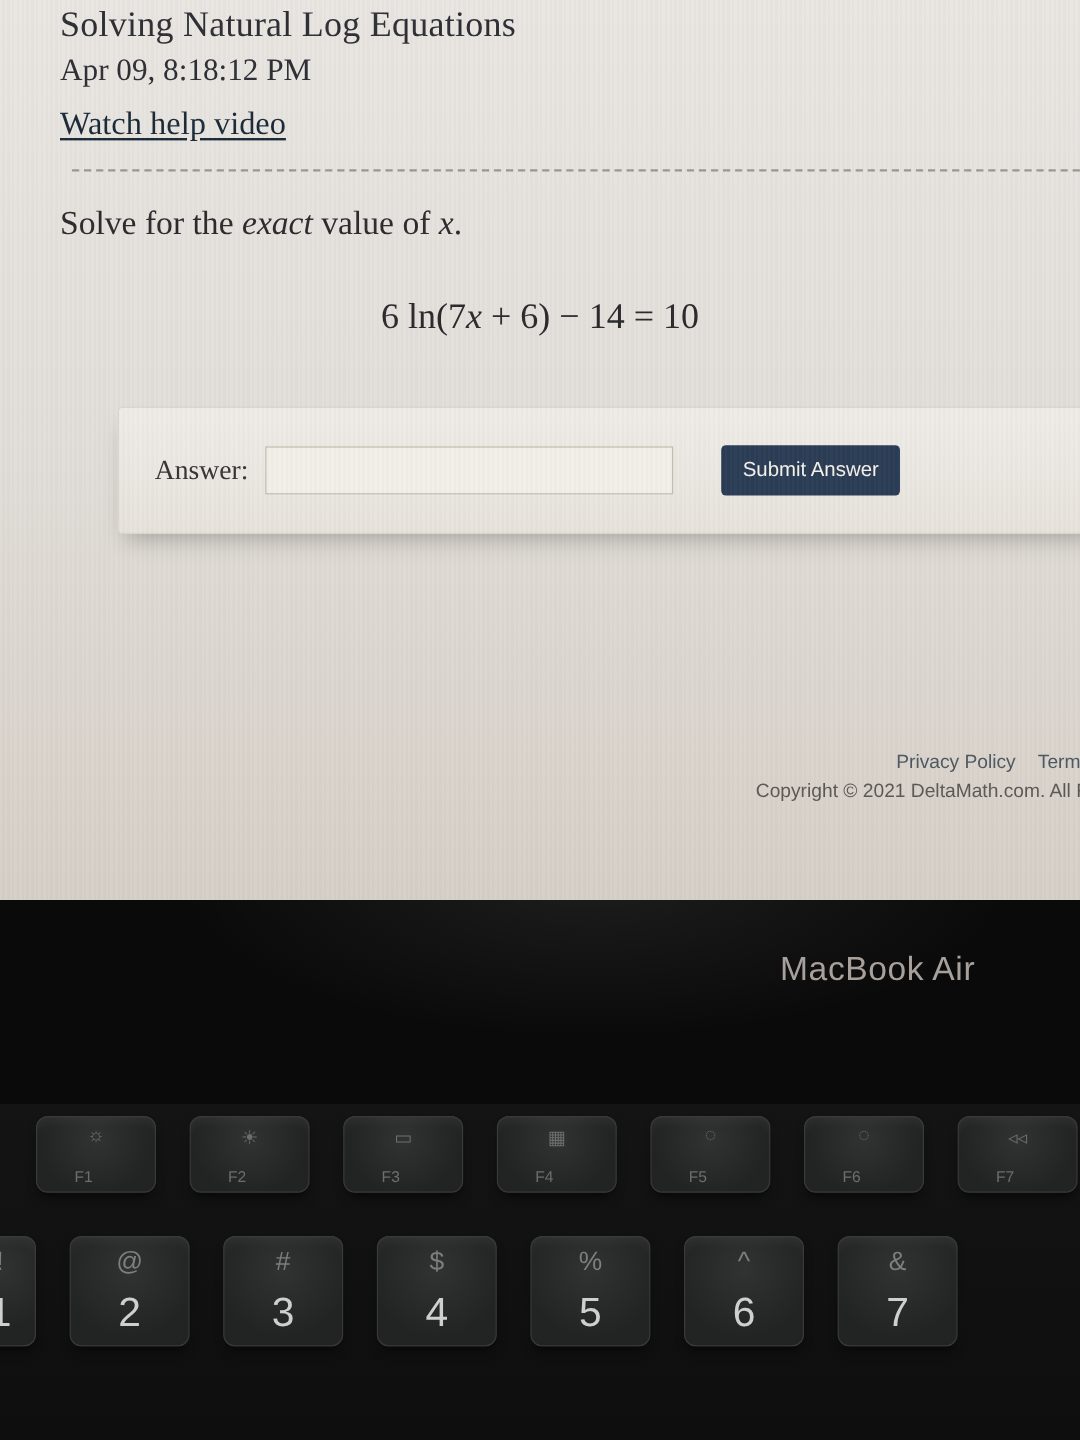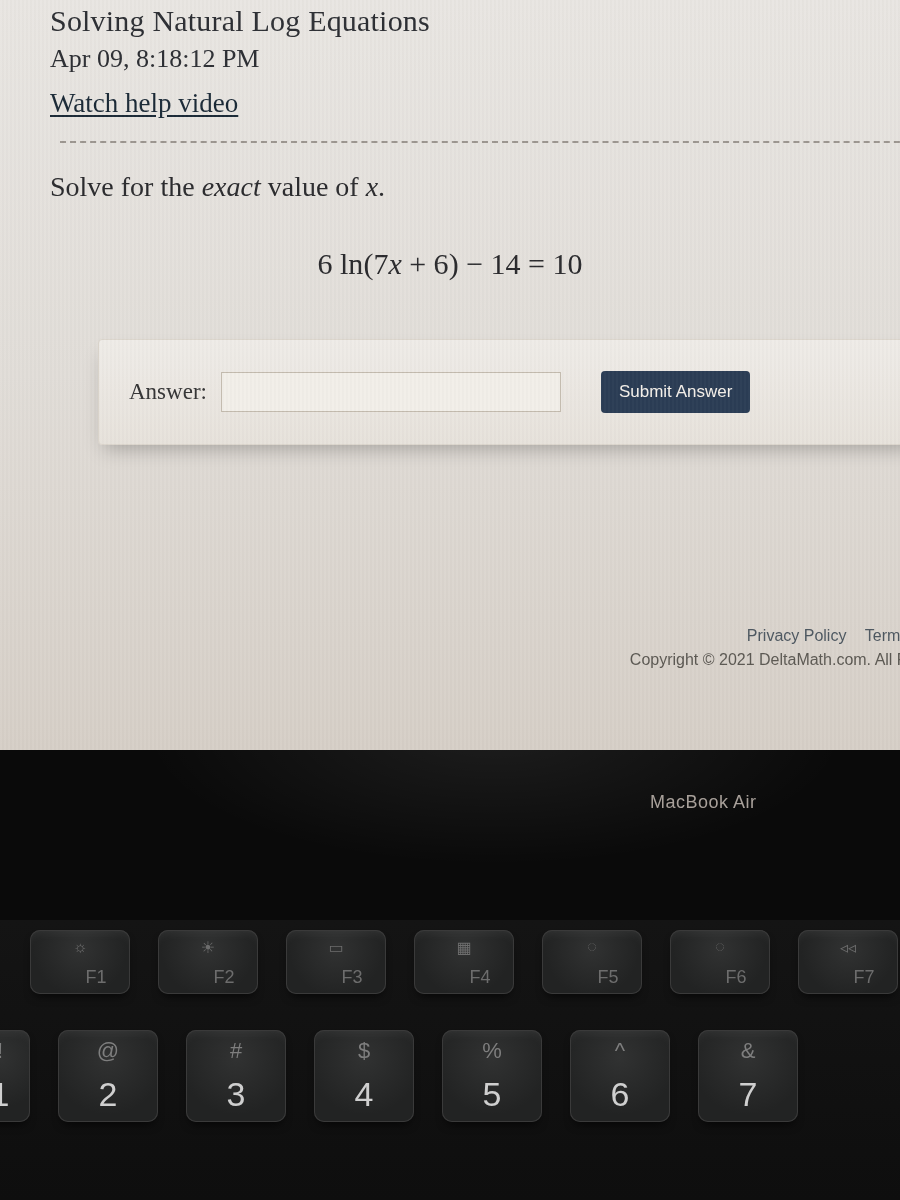--- a/index.html
+++ b/index.html
@@ -163,21 +163,21 @@
     width: 100%;
     height: 170px;
     background: radial-gradient(ellipse at 55% -10%,
         rgba(255,255,255,.08), rgba(0,0,0,0) 50%), #0a0a0a;
   }
   .bezel-label {
     position: absolute;
     top: 42px;
     left: 650px;
     font-family: "Helvetica Neue", Arial, sans-serif;
-    font-size: 18px;
+    font-size: 28px;
     color: var(--bezel-letter);
     letter-spacing: .5px;
   }
 
   
   .keyboard {
     position: absolute;
     left: 0;
     top: 920px;
     width: 900px;
@@ -222,22 +222,21 @@
   .key.fn .icon {
     position: absolute;
     top: 8px; left:0; right:0;
     text-align:center;
     font-size: 16px;
     color:#6d6d6d;
   }
   .key.fn .flabel {
     position:absolute;
     bottom:6px; left:0; right:0;
-    text-align:center;
-    font-size:18px;
+    font-size:13px;
     color:#6d6d6d;
     margin-left:32px;
   }
 
   .key.half-left {
     width: 60px;
     margin-left: -30px;
     border-top-left-radius: 0;
     border-bottom-left-radius: 0;
   }

